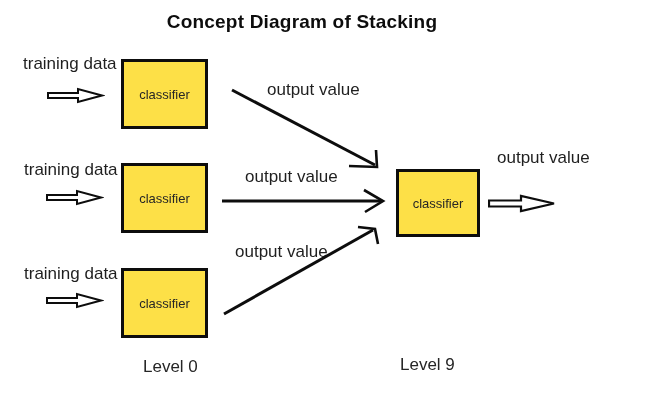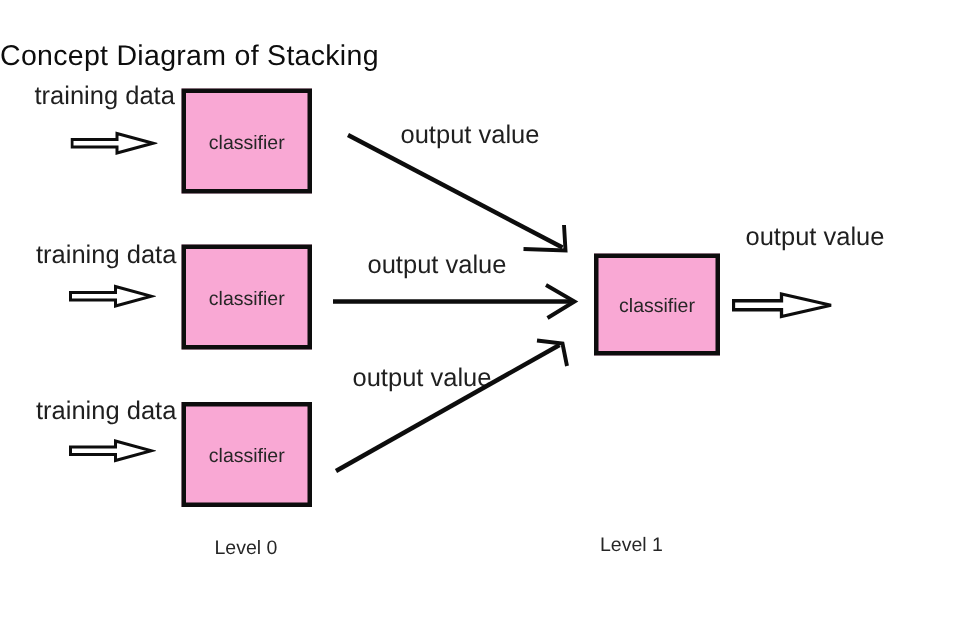--- a/index.html
+++ b/index.html
@@ -8,43 +8,43 @@
     width: 649px;
     height: 412px;
     background: #ffffff;
     font-family: "Liberation Sans", sans-serif;
     color: #1f1f1f;
     overflow: hidden;
   }
   .abs { position: absolute; }
   .title {
     top: 11px; left: 0; width: 604px;
+    text-align: center;
     font-size: 19px;
-    font-weight: 400;
+    font-weight: 700;
     color: #0d0d0d;
     letter-spacing: 0.2px;
-    margin-top: 16px;
   }
   .small-label { font-size: 17px; line-height: 14px; white-space: nowrap; }
   .classifier-box {
     border: 3px solid #0d0d0d;
-    background: #f9a8d4;
+    background: #fde047;
     display: flex;
     align-items: center;
     justify-content: center;
     font-size: 13px;
     color: #262626;
     box-sizing: border-box;
   }
   .box-l { left: 121px; width: 87px; height: 70px; }
   .box-1 { top: 59px; }
   .box-2 { top: 163px; }
   .box-3 { top: 268px; }
   .box-meta { left: 396px; top: 169px; width: 84px; height: 68px; }
-  .level-label { font-size: 13px; color: #262626; white-space: nowrap; text-align: right; }
+  .level-label { font-size: 17px; color: #262626; white-space: nowrap; text-align: right; }
   svg { display: block; }
   .connector-layer { left: 0; top: 0; pointer-events: none; }
 </style>
 </head>
 <body>
 
 <div class="canvas">
 
   <div class="abs title">Concept Diagram of Stacking</div>
 
@@ -89,15 +89,15 @@
   <div class="abs classifier-box box-meta">
     <span>classifier</span>
   </div>
 
   <div class="abs small-label" style="left:497px; top:151px;">output value</div>
   <svg class="abs" style="left:488px; top:194px;" width="70" height="19" viewBox="0 0 70 19">
     <polygon points="1,6.5 33,6.5 33,2 66,9.5 33,17 33,12.5 1,12.5" fill="#ffffff" stroke="#0d0d0d" stroke-width="2.2"></polygon>
   </svg>
 
   <div class="abs level-label" style="left:143px; top:357px;">Level 0</div>
-  <div class="abs level-label" style="left:400px; top:355px;">Level 1</div>
+  <div class="abs level-label" style="left:400px; top:355px;">Level 9</div>
 
 </div>
 
 </body></html>

